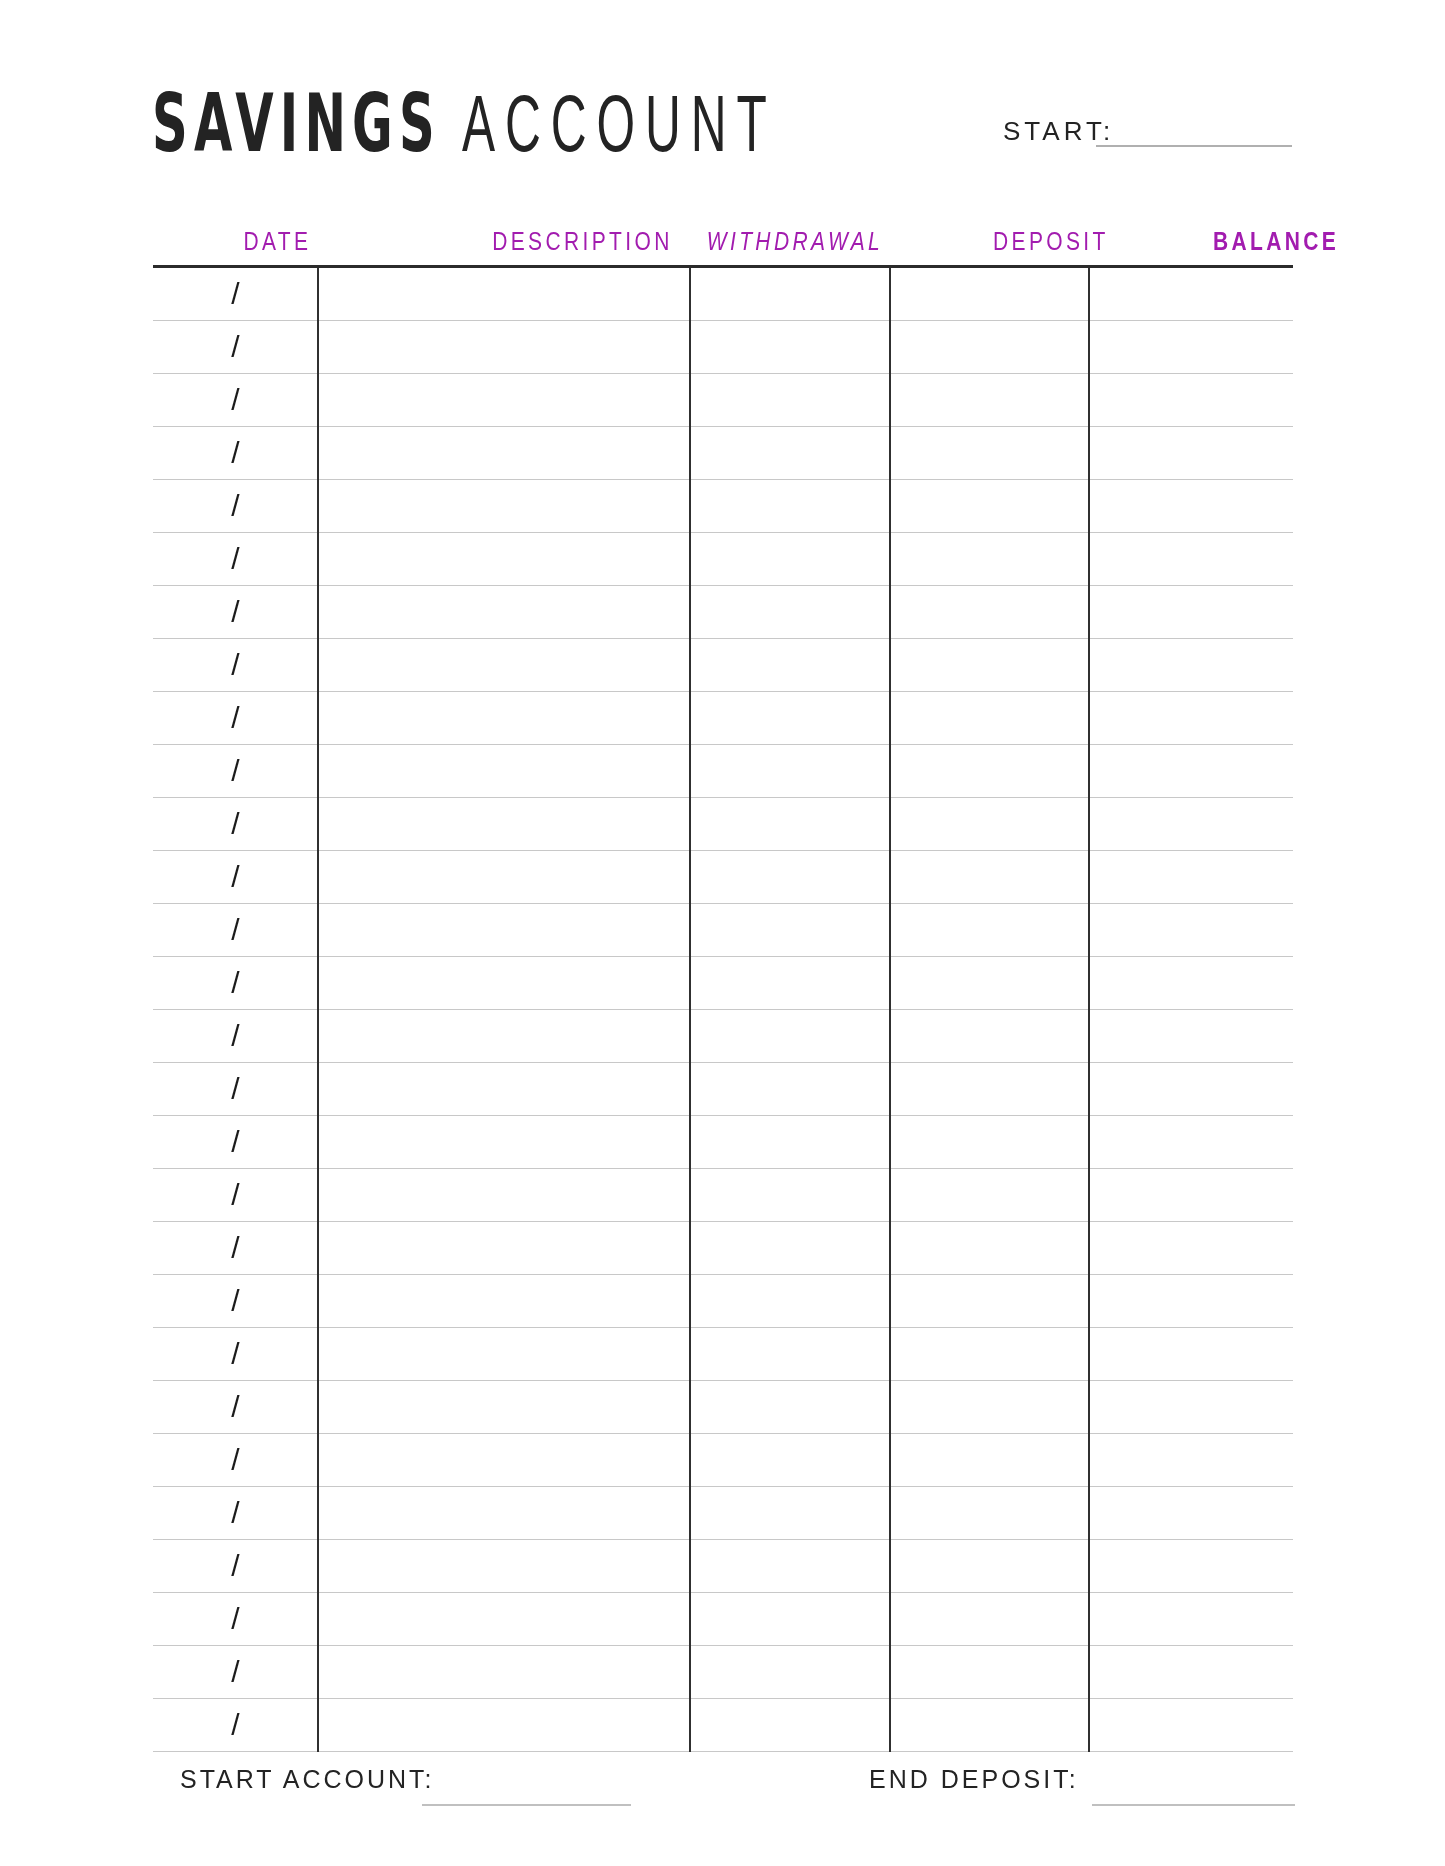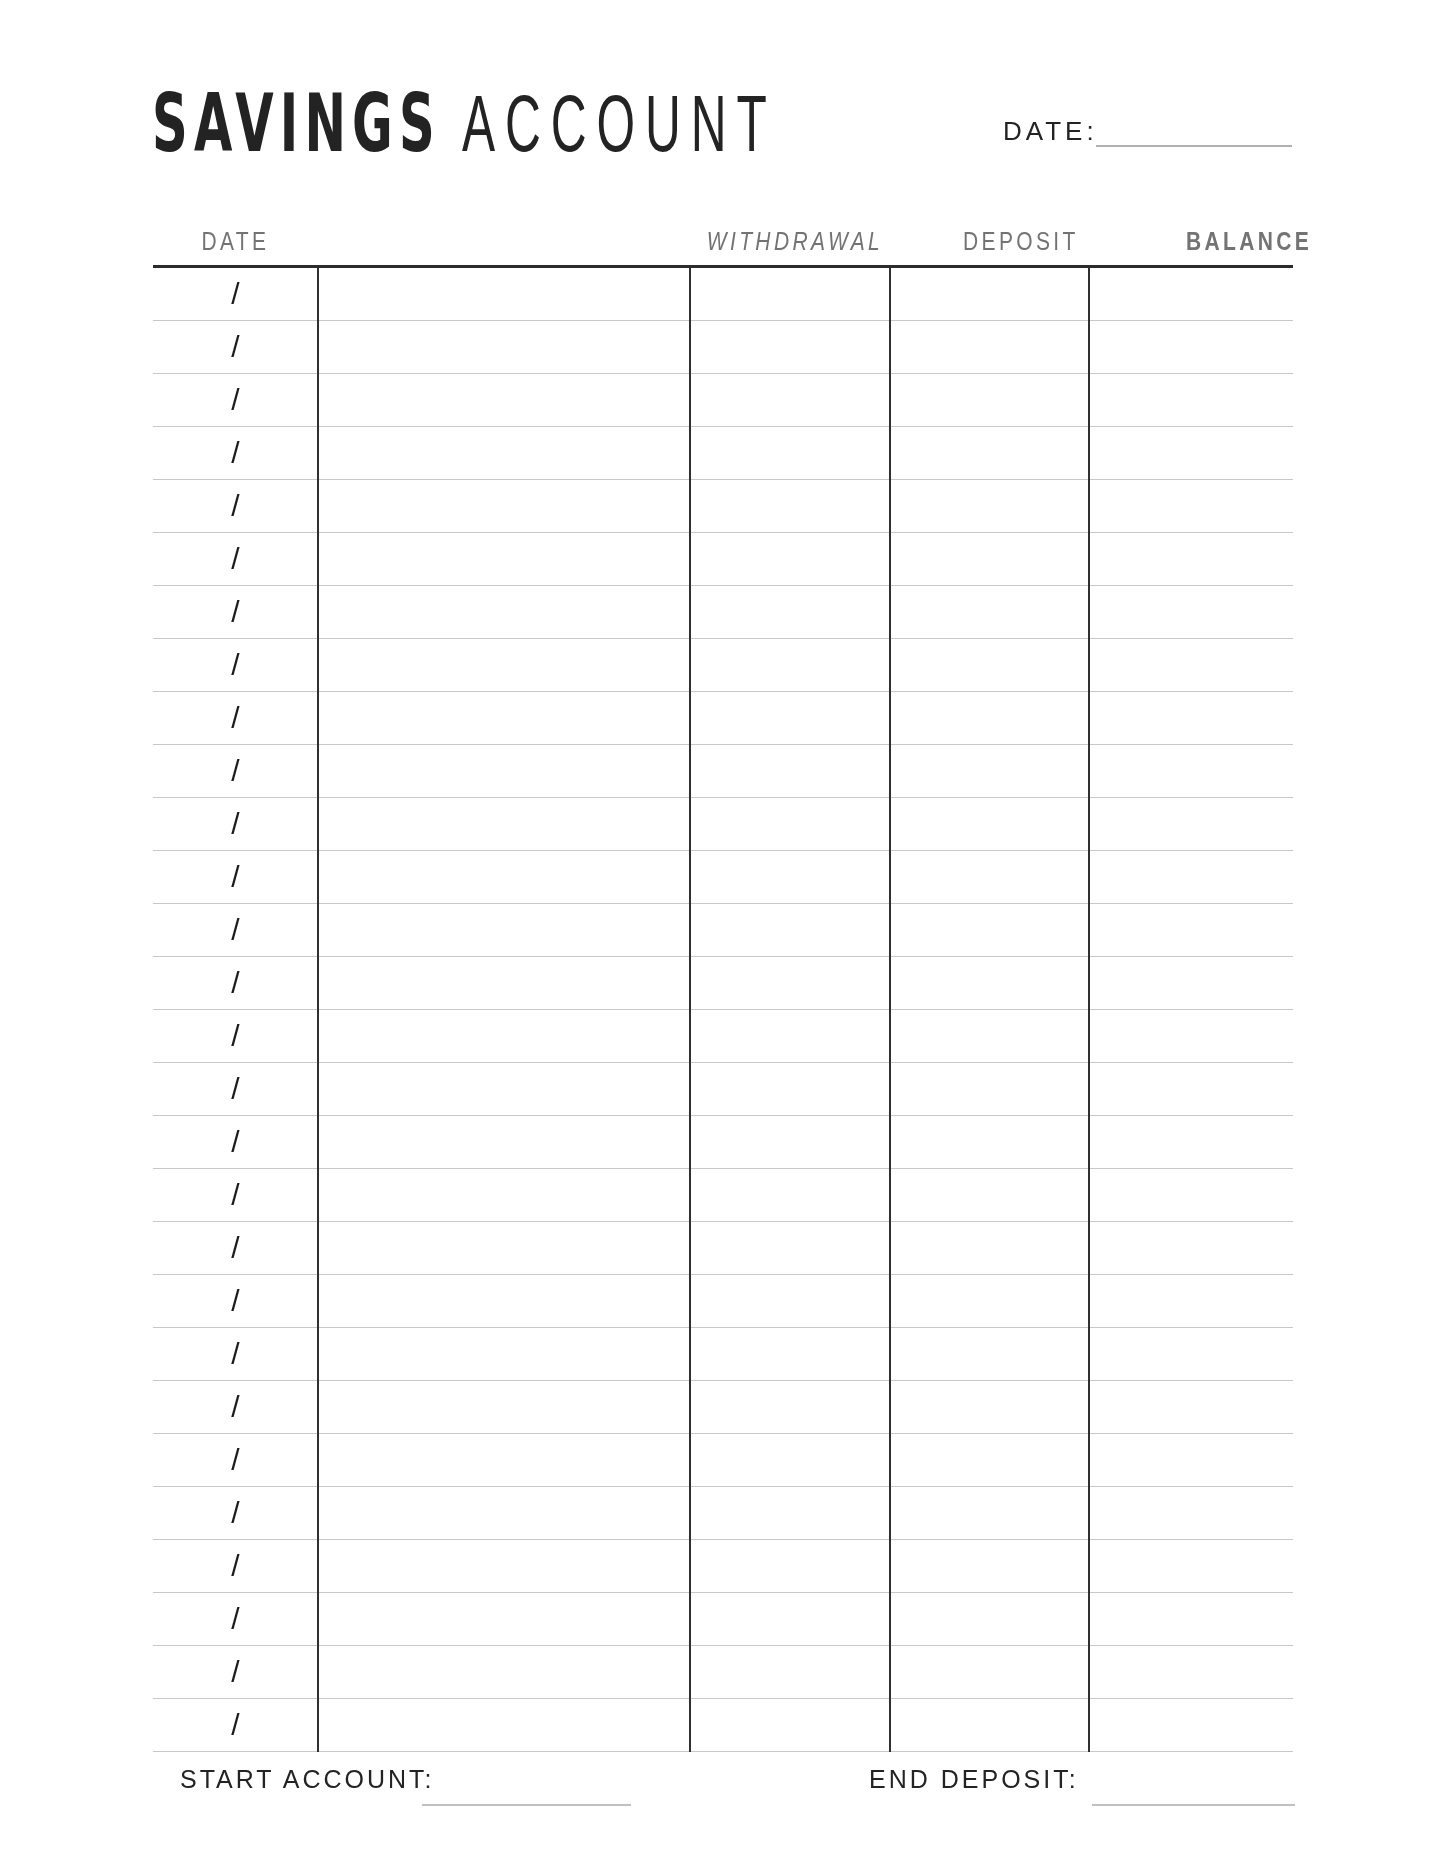--- a/index.html
+++ b/index.html
@@ -36,22 +36,22 @@
     position:absolute;left:1003px;top:116px;
     font-size:26px;line-height:30px;letter-spacing:4px;
   }
   .month-line{
     position:absolute;left:1096px;top:145px;width:196px;height:0;
     border-bottom:2px solid var(--underline,#b0b0b0);
   }
   
   .col-head{
     position:absolute;top:226px;height:30px;
-    line-height:30px;text-align:center;
-    font-size:25px;letter-spacing:4px;color:#737373;
+    line-height:30px;text-align:right;
+    font-size:25px;letter-spacing:4px;color:#a21caf;
   }
   .col-head span{display:inline-block;transform:scaleX(0.84);transform-origin:center;white-space:nowrap;}
   .ch-date{left:153px;width:165px;}
   .ch-desc{left:318px;width:372px;}
   .ch-wd{left:690px;width:200px;font-style:italic;}
   .ch-dep{left:921px;width:199px;text-decoration:underline;}
   .ch-bal{left:1147px;width:204px;font-weight:bold;}
   
   .table{
     position:absolute;left:153px;top:265px;width:1140px;height:1484px;
@@ -101,24 +101,25 @@
 </style>
 </head>
 <body>
 
 <div class="page" style="--text: #232323; --grid-light: #c8c8c8; --grid-dark: #303030; --underline: #b0b0b0;">
 
   <div class="title">
     <span class="primary">SAVINGS</span><span class="secondary">ACCOUNT</span>
   </div>
 
-  <div class="month-label">DATE:</div>
+  <div class="month-label">START:</div>
   <div class="month-line"></div>
 
   <div class="col-head ch-date"><span>DATE</span></div>
+  <div class="col-head ch-desc"><span>DESCRIPTION</span></div>
   <div class="col-head ch-wd"><span>WITHDRAWAL</span></div>
   <div class="col-head ch-dep"><span>DEPOSIT</span></div>
   <div class="col-head ch-bal"><span>BALANCE</span></div>
 
   <div class="table">
     <div>
         <div class="row">
           <div class="cell c-date"><span>/</span></div>
           <div class="cell c-desc"></div>
           <div class="cell c-wd"></div>

